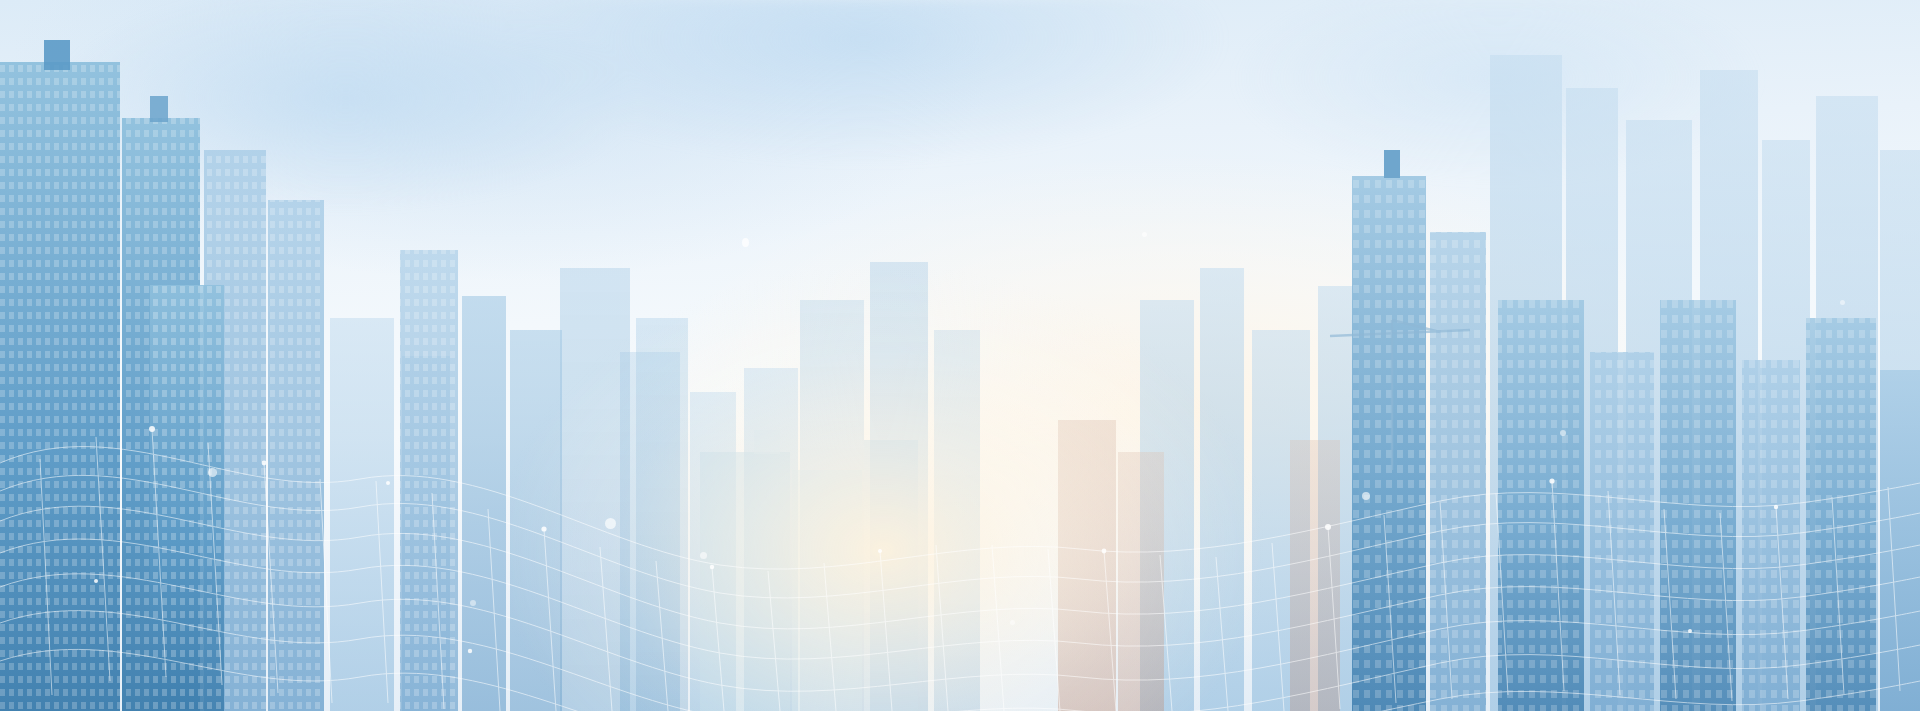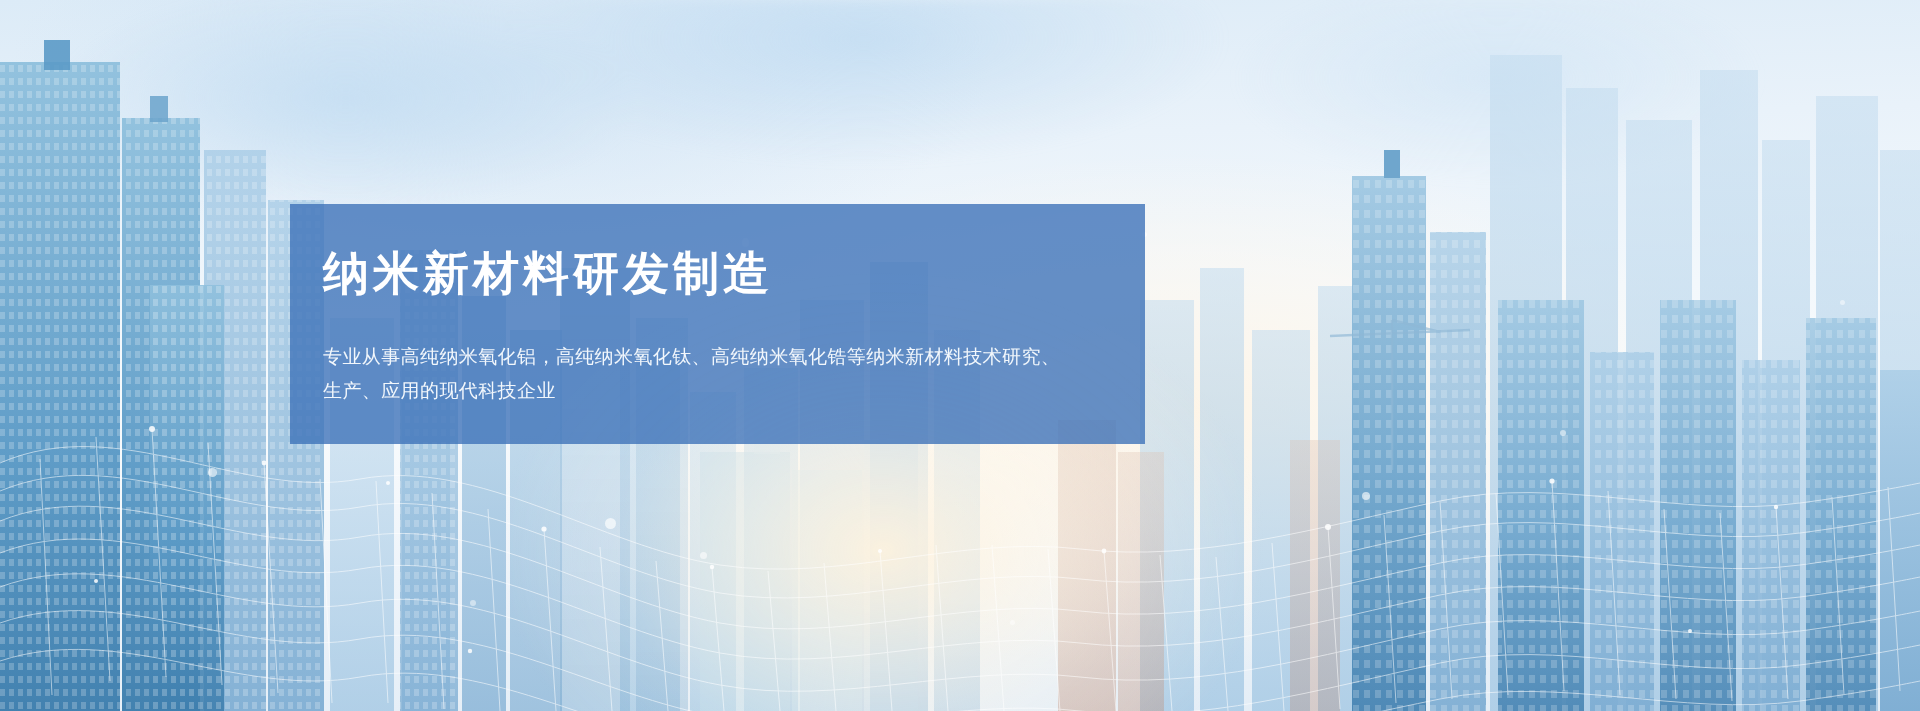--- a/index.html
+++ b/index.html
@@ -284,21 +284,14 @@
     <span class="dot" style="left:605px; top:518px; width:11px; height:11px; opacity:.75;"></span>
     <span class="dot" style="left:700px; top:552px; width:7px;  height:7px;  opacity:.65;"></span>
     <span class="dot" style="left:208px; top:468px; width:9px;  height:9px;  opacity:.70;"></span>
     <span class="dot" style="left:1362px;top:492px; width:8px;  height:8px;  opacity:.70;"></span>
     <span class="dot" style="left:1560px;top:430px; width:6px;  height:6px;  opacity:.60;"></span>
     <span class="dot" style="left:470px; top:600px; width:6px;  height:6px;  opacity:.55;"></span>
     <span class="dot" style="left:1010px;top:620px; width:5px;  height:5px;  opacity:.50;"></span>
     <span class="dot" style="left:1840px;top:300px; width:5px;  height:5px;  opacity:.55;"></span>
   </div>
 
-  <div class="panel">
-    <div class="panel-title">纳米新材料研发制造</div>
-    <div class="panel-sub">
-      <span>专业从事高纯纳米氧化铝，高纯纳米氧化钛、高纯纳米氧化锆等纳米新材料技术研究、</span>
-      <span>生产、应用的现代科技企业</span>
-    </div>
-  </div>
 
 </div>
 
 </body></html>

